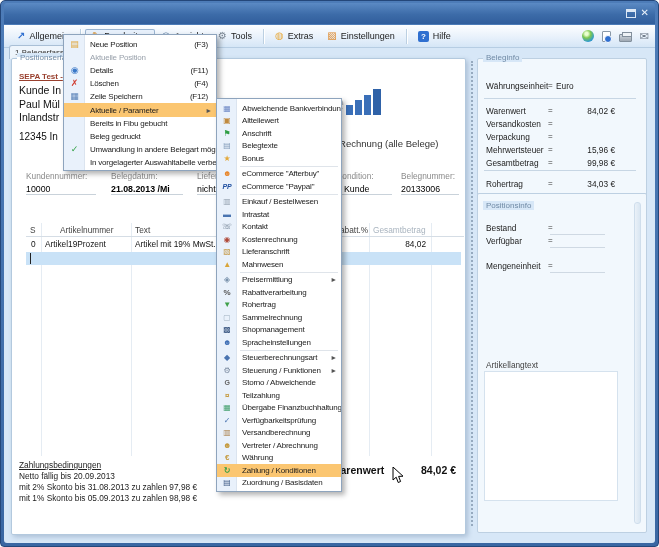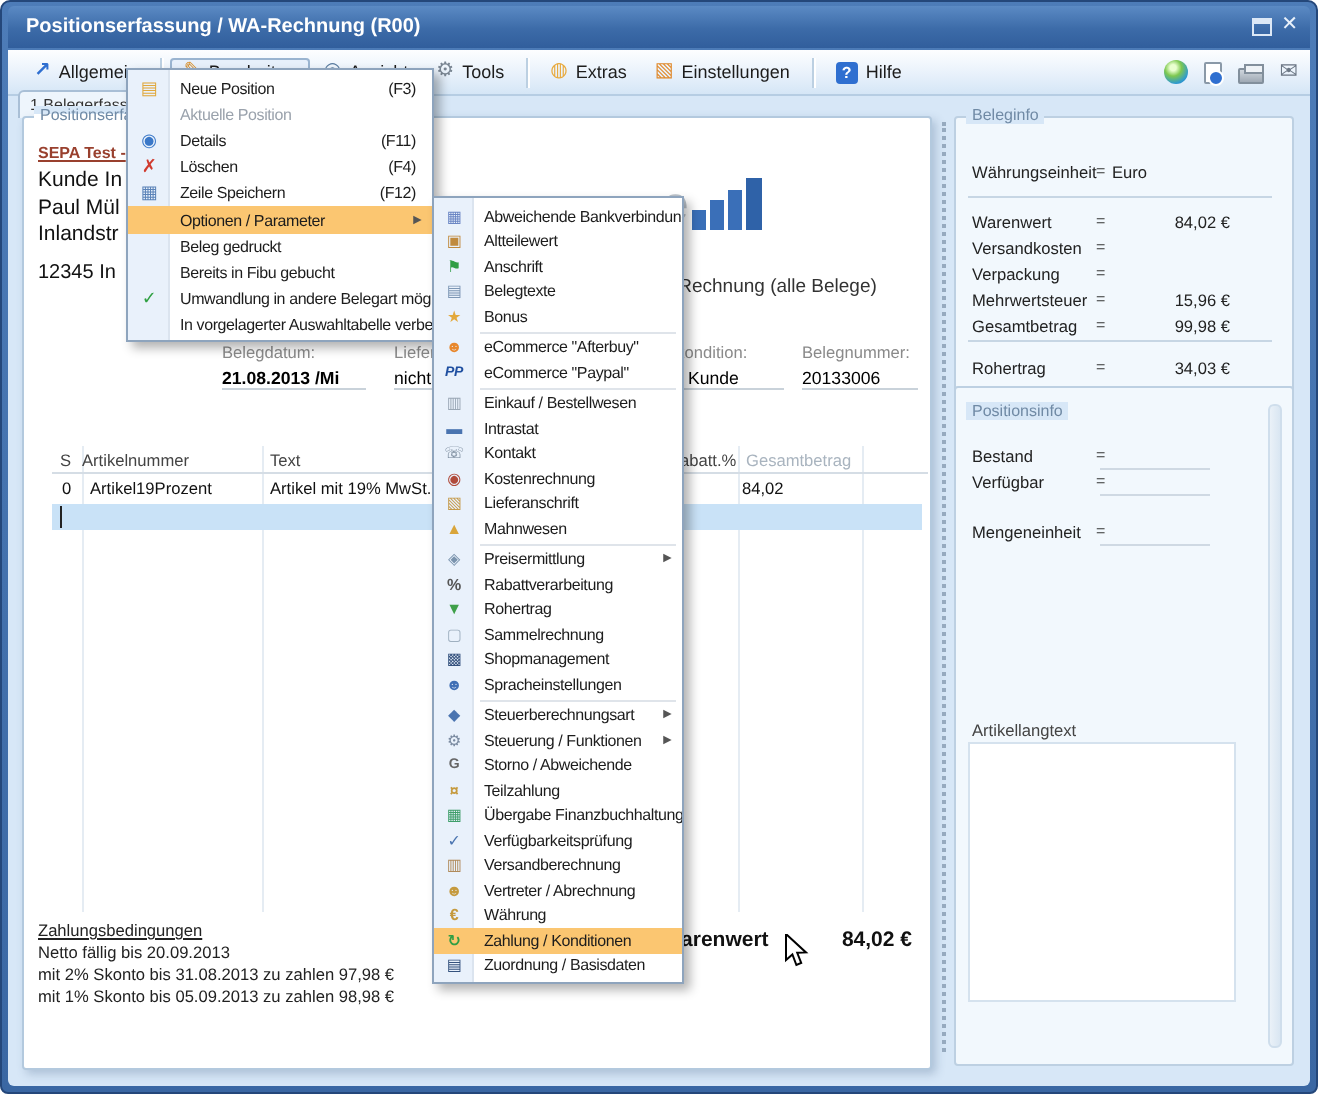--- a/index.html
+++ b/index.html
@@ -123,21 +123,20 @@
   .msep{height:1px;background:#dfe4ea;margin:1px 3px 1px 23px;}
   
   .cursor{position:absolute;left:391px;top:466px;z-index:100;}
 </style>
 </head>
 <body>
 
 <div class="win">
 
   <div class="titlebar">
-    <span>Positionserfassung / WA-Rechnung (R00)</span>
     <span class="winctl">
       <span class="restore"></span>
       <span class="closeg">✕</span>
     </span>
   </div>
 
   <div class="toolbar">
     <span class="mbtn">
       <span class="mbi" style="color:#2f6fd0;font-weight:bold">↗</span>
       <span>Allgemein</span>
@@ -192,20 +191,24 @@
 
   <div class="logo">
     <span class="pre">e</span>
     <span class="lbar b1"></span>
     <span class="lbar b2"></span>
     <span class="lbar b3"></span>
     <span class="lbar b4"></span>
   </div>
   <span class="doctype">WA-Rechnung (alle Belege)</span>
 
+  <div class="fld f1">
+    <div class="fl">Kundennummer:</div>
+    <div class="fv">10000</div>
+  </div>
   <div class="fld f2">
     <div class="fl">Belegdatum:</div>
     <div class="fv">21.08.2013 /Mi</div>
   </div>
   <div class="fld f3">
     <div class="fl">Lieferadresse:</div>
     <div class="fv">nicht hinterlegt</div>
   </div>
   <div class="fld f4">
     <div class="fl">Zahlungskondition:</div>
@@ -219,30 +222,30 @@
   <div class="tbl">
     <div class="vl" style="left:15px"></div>
       <div class="vl" style="left:105px"></div>
     <div class="vl" style="left:225px"></div>
       <div class="vl" style="left:265px"></div>
     <div class="vl" style="left:305px"></div>
       <div class="vl" style="left:343px"></div>
     <div class="vl" style="left:405px"></div>
     <div class="thead">
       <span class="th" style="left:4px">S</span>
-      <span class="th" style="left:15px">Artikelnummer</span>
+      <span class="th" style="left:34px">Artikelnummer</span>
       <span class="th" style="left:109px">Text</span>
       <span class="th" style="left:308px">Rabatt.%</span>
       <span class="th dim" style="left:347px">Gesamtbetrag</span>
     </div>
     <div>
       <span class="td" style="left:5px">0</span>
       <span class="td" style="left:19px">Artikel19Prozent</span>
       <span class="td" style="left:109px">Artikel mit 19% MwSt.</span>
-      <span class="td" style="left:345px;width:55px;text-align:left">84,02</span>
+      <span class="td" style="left:345px;width:55px;text-align:right">84,02</span>
     </div>
     <div class="selrow">
       <span class="caret"></span>
     </div>
   </div>
 
   <div class="pay">
     <div class="ttl">Zahlungsbedingungen</div>
     <div>Netto fällig bis 20.09.2013</div>
     <div>mit 2% Skonto bis 31.08.2013 zu zahlen 97,98 €</div>
@@ -300,30 +303,30 @@
         <span class="lb">Löschen</span>
         <span class="sc">(F4)</span>
       </div>
     <div class="mi">
         <span class="ic" style="color:#5b83b8">▦</span>
         <span class="lb">Zeile Speichern</span>
         <span class="sc">(F12)</span>
       </div>
     <div class="mi hl">
         <span class="ic"></span>
-        <span class="lb">Optionen / Parameter</span>
+        <span class="lb">Aktuelle / Parameter</span>
         <span class="ar">►</span>
+      </div>
+    <div class="mi">
+        <span class="ic"></span>
+        <span class="lb">Bereits in Fibu gebucht</span>
       </div>
     <div class="mi">
         <span class="ic"></span>
         <span class="lb">Beleg gedruckt</span>
-      </div>
-    <div class="mi">
-        <span class="ic"></span>
-        <span class="lb">Bereits in Fibu gebucht</span>
       </div>
     <div class="mi">
         <span class="ic" style="color:#2fa042;font-weight:bold">✓</span>
         <span class="lb">Umwandlung in andere Belegart möglich</span>
       </div>
     <div class="mi">
         <span class="ic"></span>
         <span class="lb">In vorgelagerter Auswahltabelle verbergen</span>
       </div>
   </div>

